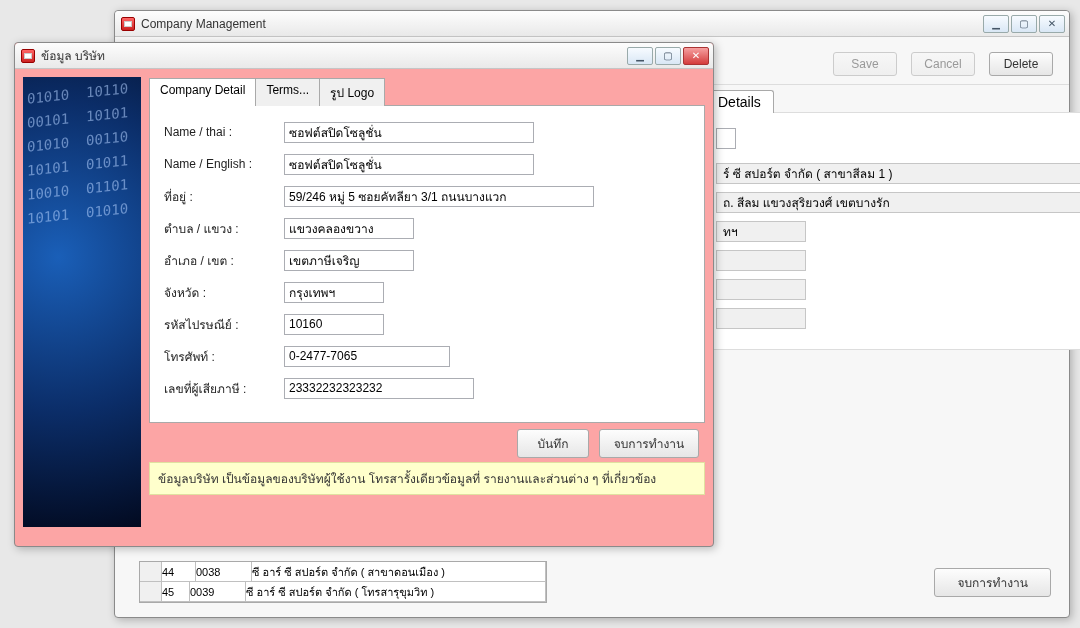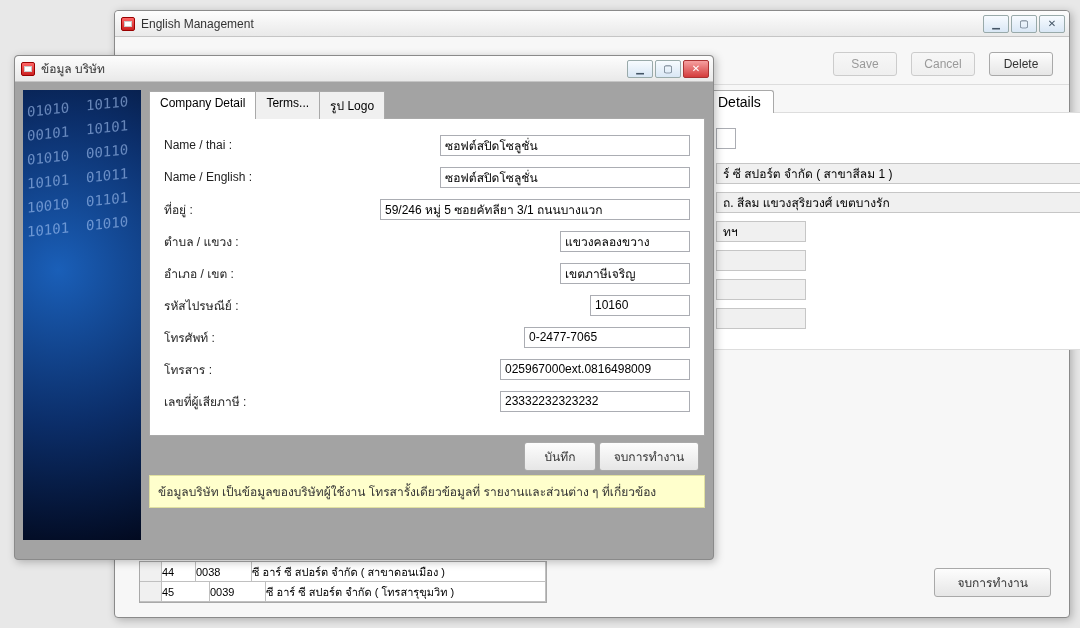--- a/index.html
+++ b/index.html
@@ -66,21 +66,21 @@
     font-size:12px;color:#333;
     cursor:pointer;
   }
   .btn.disabled{color:#999;border-color:#ccc;background:linear-gradient(#f7f7f7,#efefef);cursor:default;}
   .input {
     border:1px solid #abadb3; background:#fff; padding:2px 4px;
     font-size:12px; height:21px;
   }
   .ro { background:#f0f0f0; border:1px solid #c6c6c6; padding:2px 6px; height:21px; display:flex; align-items:center; white-space:nowrap; overflow:hidden;}
   
-  #dialog-window { left:14px; top:42px; width:700px; height:505px; background:#a3a3a3;margin-top:13px; }
+  #dialog-window { left:14px; top:42px; width:700px; height:505px; background:#fca5a5; }
   #dialog-body { display:flex; padding:8px; gap:8px; }
   .side-img{
     width:118px; height:450px;
     background: radial-gradient(circle at 30% 40%, #1a5fb8 0%, #0b2d68 55%, #020a20 100%);
     position:relative; overflow:hidden;
   }
   .side-img::before{
     content:"01010  10110  00101  10101  01010  00110  10101  01011  10010  01101  10101  01010";
     position:absolute; inset:0; color:rgba(180,210,255,0.55);
     font-family:monospace; font-size:14px; line-height:24px;
@@ -92,24 +92,24 @@
   .dtab{
     padding:4px 10px; font-size:12px; border:1px solid #a9a9a9;
     border-bottom:none; background:#f0f0f0; margin-right:-1px;
     position:relative; top:1px; cursor:pointer;
   }
   .dtab.active{ background:#fff; }
   .form-panel{
     border:1px solid #a9a9a9; border-top:none; background:#fff;
     padding:10px 14px 18px; flex-shrink:0;
   }
-  .frow{ display:flex; align-items:center; height:32px;justify-content:space-between;}
+  .frow{ display:flex; align-items:center; height:32px;}
   .flbl{ width:120px; font-size:12px; color:#222;}
   .fval .input{ }
-  .btnrow{ margin-top:6px; display:flex; justify-content:flex-end; gap:3px; padding-right:6px;}
+  .btnrow{ margin-top:6px; display:flex; justify-content:flex-end; gap:10px; padding-right:6px;}
   .footnote{
     margin-top:4px; background:#ffffcc; border:1px solid #e0e0a0;
     padding:6px 8px; font-size:12px; color:#333;
   }
   
   .grid{
     position:absolute; left:24px; bottom:14px; width:408px;
     border:1px solid #a9a9a9; background:#fff;
   }
   .gr{ display:flex; height:20px; }
@@ -121,21 +121,21 @@
   }
   .sp-tab{ display:inline-block; padding:3px 12px; background:#fff; border:1px solid #a9a9a9; border-bottom:none; border-radius:3px 3px 0 0; font-size:14px; position:relative; top:1px;}
   .sp-body{ border:1px solid #ddd; background:#fff; padding:10px 10px 20px;}
 </style>
 </head>
 <body>
 
 <div id="main-window" class="window">
   <div class="titlebar">
     <span class="icon"></span>
-    <span class="title">English Management</span>
+    <span class="title">Company Management</span>
     <div class="winbtns">
       <div class="winbtn">▁</div>
       <div class="winbtn">▢</div>
       <div class="winbtn">✕</div>
     </div>
   </div>
 
   <div class="toolbar" style="justify-content:flex-end; padding-right:16px; gap:14px; margin-top:6px;">
     <div style="flex:1"></div>
     <button class="btn disabled">Save</button>
@@ -162,21 +162,21 @@
 
   <div class="grid">
     <div class="gr">
       <div class="gc ghead" style="width:22px;"></div>
       <div class="gc" style="width:34px;">44</div>
       <div class="gc" style="width:56px;">0038</div>
       <div class="gc" style="flex:1;">ซี  อาร์  ซี  สปอร์ต  จำกัด  ( สาขาดอนเมือง )</div>
     </div>
     <div class="gr">
       <div class="gc ghead" style="width:22px;"></div>
-      <div class="gc" style="width:48px;text-align:center;">45</div>
+      <div class="gc" style="width:28px;text-align:center;">45</div>
       <div class="gc" style="width:56px;">0039</div>
       <div class="gc" style="flex:1;">ซี  อาร์  ซี  สปอร์ต  จำกัด  ( โทรสารุขุมวิท )</div>
     </div>
   </div>
 
   <button class="btn" style="position:absolute; right:18px; bottom:20px; padding:4px 22px;">จบการทำงาน</button>
 </div>
 
 <div id="dialog-window" class="window">
   <div class="titlebar">
@@ -214,30 +214,30 @@
           </div>
         <div class="frow">
             <div class="flbl">ตำบล / แขวง :</div>
           <div class="fval"><input class="input" style="width: 130px;" value="แขวงคลองขวาง"></div>
           </div>
         <div class="frow">
             <div class="flbl">อำเภอ / เขต :</div>
           <div class="fval"><input class="input" style="width: 130px;" value="เขตภาษีเจริญ"></div>
           </div>
         <div class="frow">
+            <div class="flbl">จังหวัด :</div>
+          <div class="fval"><input class="input" style="width: 100px;" value="กรุงเทพฯ"></div>
+          </div>
+        <div class="frow">
             <div class="flbl">รหัสไปรษณีย์ :</div>
           <div class="fval"><input class="input" style="width: 100px;" value="10160"></div>
           </div>
         <div class="frow">
             <div class="flbl">โทรศัพท์ :</div>
           <div class="fval"><input class="input" style="width: 166px;" value="0-2477-7065"></div>
-          </div>
-        <div class="frow">
-            <div class="flbl">โทรสาร :</div>
-          <div class="fval"><input class="input" style="width: 190px;" value="025967000ext.0816498009"></div>
           </div>
         <div class="frow">
             <div class="flbl">เลขที่ผู้เสียภาษี :</div>
           <div class="fval"><input class="input" style="width: 190px;" value="23332232323232"></div>
           </div>
       </div>
 
       <div class="btnrow">
         <button class="btn" style="min-width:72px;">บันทึก</button>
         <button class="btn" style="min-width:100px;">จบการทำงาน</button>

